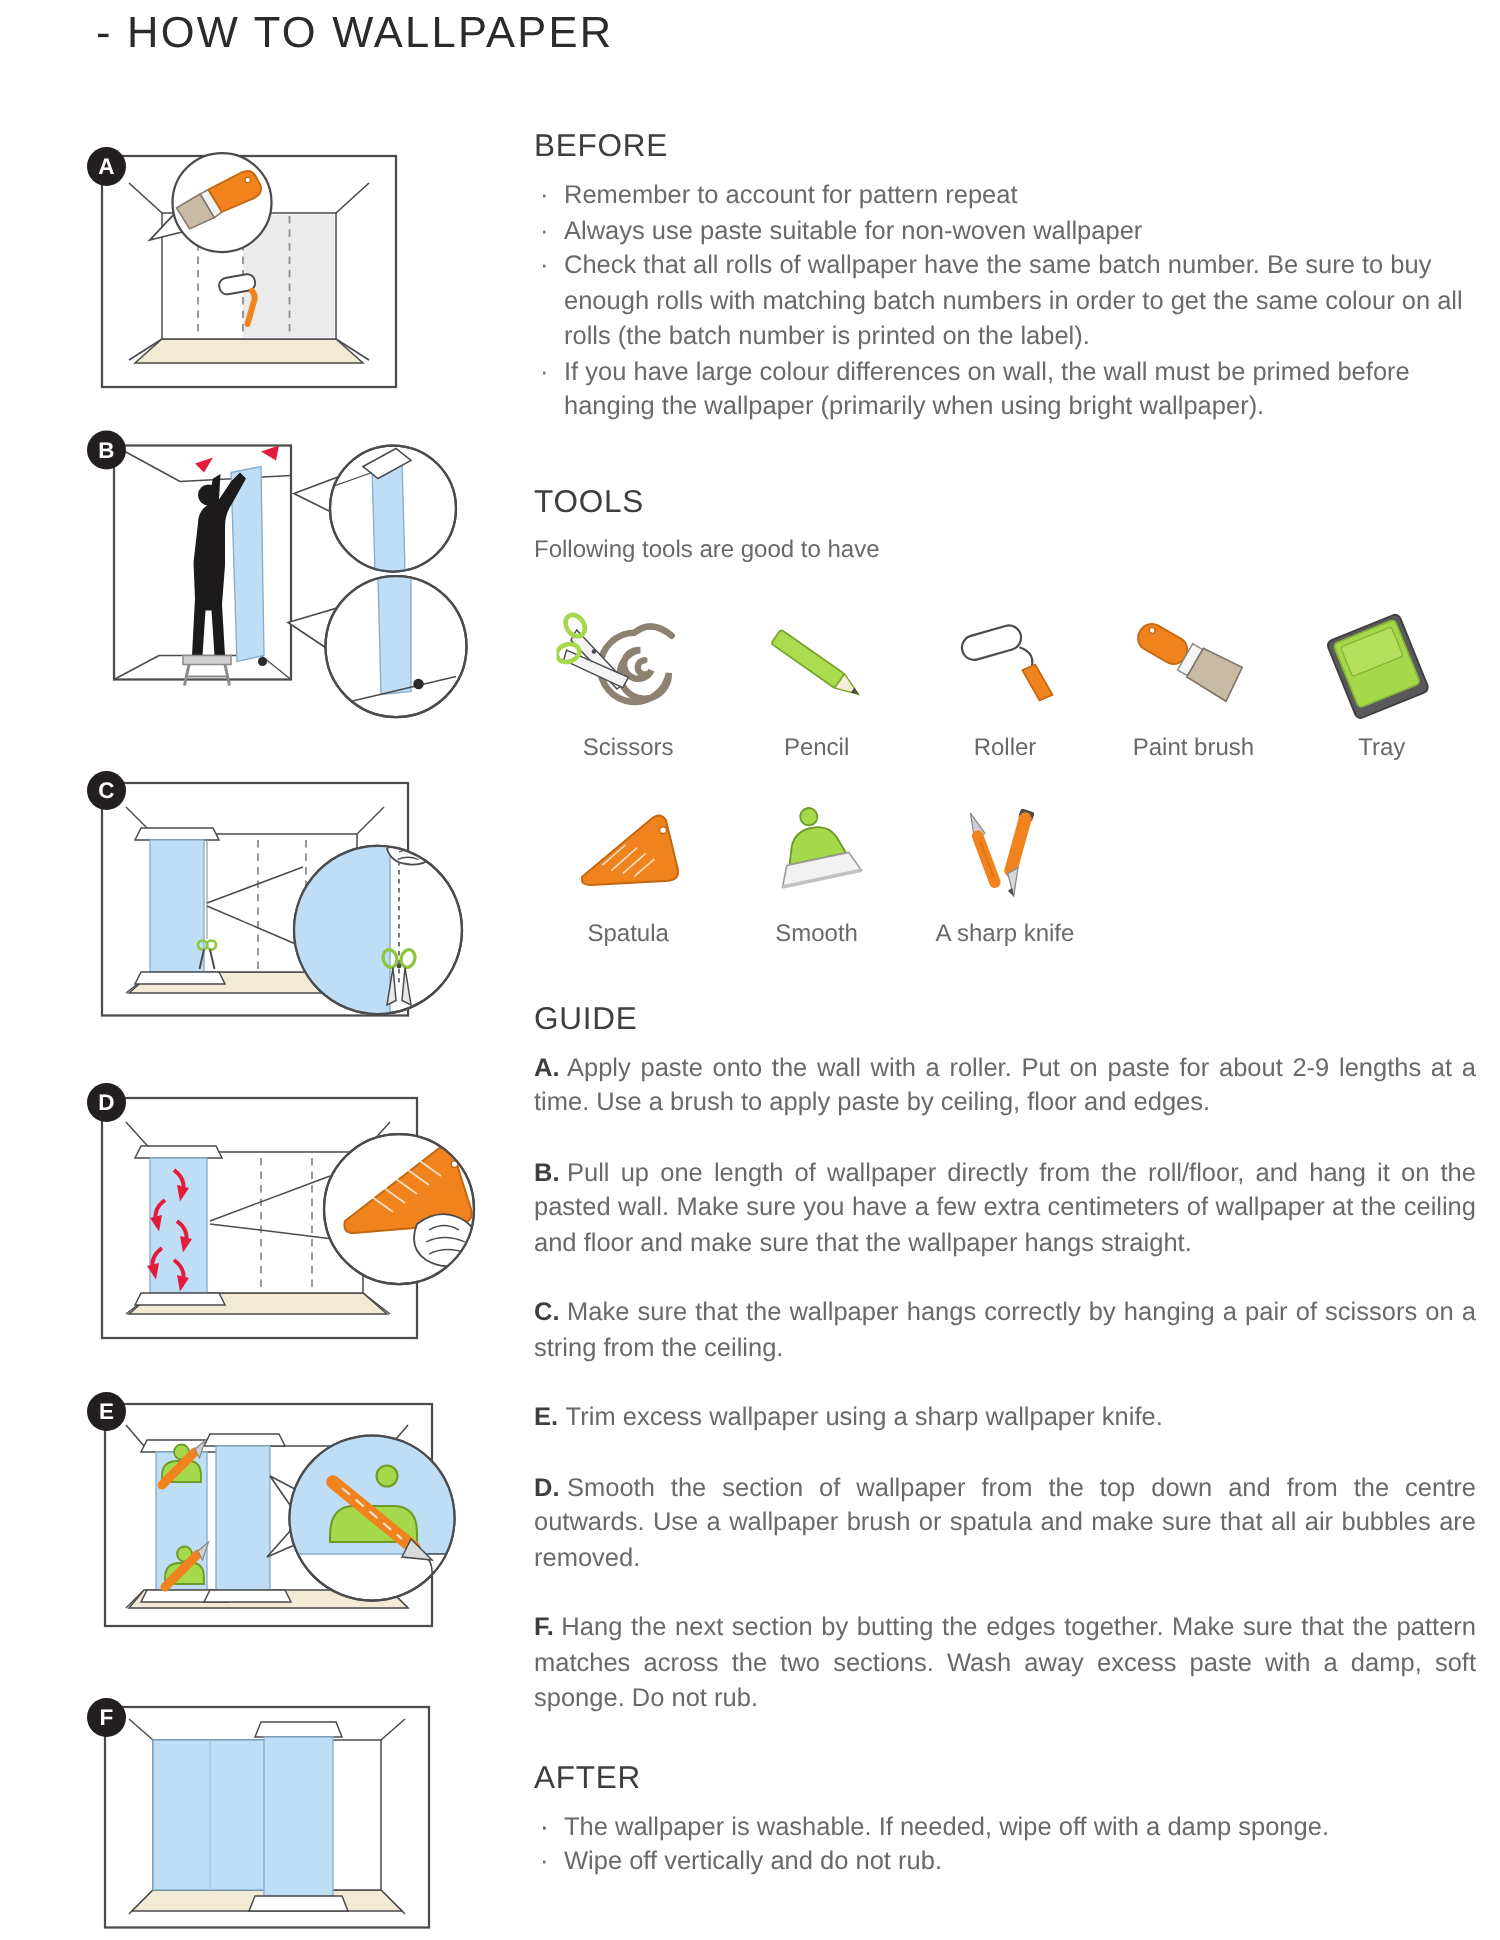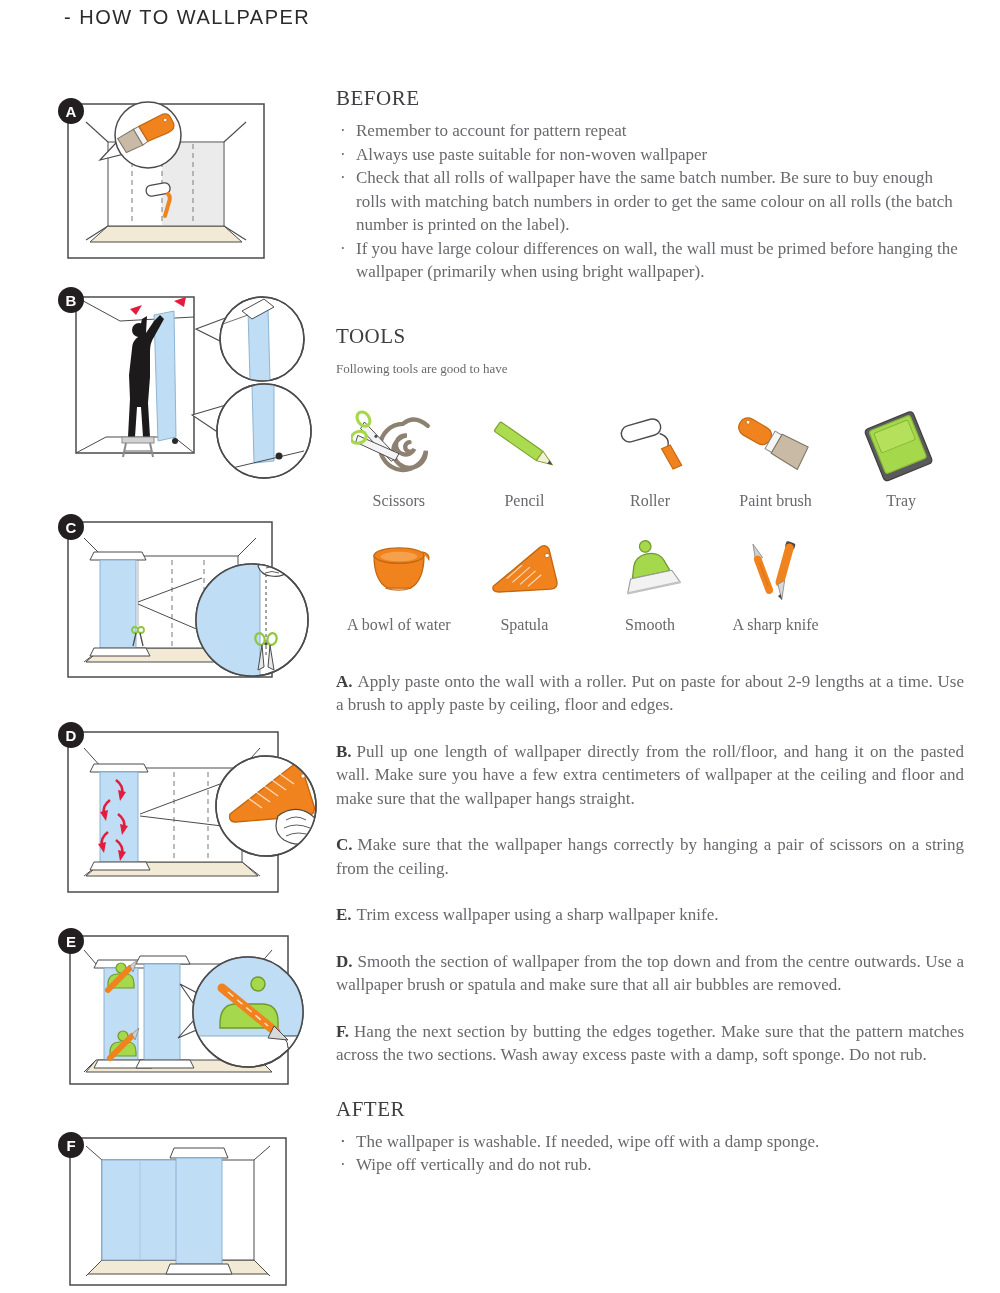--- a/index.html
+++ b/index.html
@@ -1,33 +1,33 @@
 <!DOCTYPE html>
 <html><head>
 <meta charset="utf-8">
 <style>
   html,body{margin:0;padding:0;background:#fff;}
   .page{position:relative;width:1000px;height:1293px;background:#fff;overflow:hidden;
         font-family:"Liberation Sans",sans-serif;color:#68696c;}
-  .title{position:absolute;left:64px;top:6px;font-size:20px;letter-spacing:1.5px;
+  .title{position:absolute;left:64px;top:6px;font-size:29px;letter-spacing:1.5px;
          color:#2b2b2d;font-weight:400;}
   
   .figure{position:absolute;}
   .figure svg{display:block;}
   .badge{position:absolute;left:-4px;top:2px;width:26px;height:26px;border-radius:50%;
          background:#231f20;color:#fff;font-size:15px;font-weight:700;
          display:flex;align-items:center;justify-content:center;z-index:3;}
   
-  .right-col{position:absolute;left:336px;top:86px;width:628px;font-family:Liberation Serif, serif;}
+  .right-col{position:absolute;left:356px;top:86px;width:628px;}
   h2{font-size:21px;font-weight:400;color:#3d3e41;margin:0 0 8px;letter-spacing:0.5px;}
   .bullets{list-style:none;margin:0;padding:0;}
   .bullets li{position:relative;padding-left:20px;font-size:17px;line-height:23.5px;color:#68696c;}
   .bullets .dot{position:absolute;left:4px;}
   .section-tools{margin-top:40px;}
-  .subtitle{font-size:13px;line-height:23px;margin:0;}
+  .subtitle{font-size:16px;line-height:23px;margin:0;}
   .tool-grid{margin-top:24px;display:grid;grid-template-columns:repeat(5,1fr);row-gap:18px;}
   .tool{display:flex;flex-direction:column;align-items:center;}
   .tool-iconbox{height:80px;display:flex;align-items:flex-end;justify-content:center;}
   .tool-label{margin-top:8px;font-size:16px;color:#68696c;text-align:center;}
   .section-guide{margin-top:36px;}
   .step{margin:0 0 23px;font-size:17px;line-height:23.5px;text-align:justify;color:#68696c;}
   .step .step-letter{color:#3d3e41;font-weight:700;margin-right:5px;}
   .section-after{margin-top:30px;}
 </style>
 </head>
@@ -370,32 +370,20 @@
               <g transform="rotate(-22 48 40)">
                 <rect x="20" y="12" width="54" height="58" rx="4" fill="#5a5a5c" stroke="#3f3f41" stroke-width="1.3"></rect>
                 <rect x="24" y="15" width="46" height="48" rx="3" fill="#a6d84b" stroke="#85b637" stroke-width="1.2"></rect>
                 <rect x="28" y="19" width="38" height="22" rx="2" fill="#b4e05c" stroke="#85b637" stroke-width="1"></rect>
               </g>
             </svg>
           </div>
           <div class="tool-label">Tray</div>
         </div>
 
-        <div class="tool">
-          <div class="tool-iconbox">
-            <svg width="96" height="78" viewBox="0 0 100 80">
-              <path d="M74,22 q9,2 7,9" fill="#f0831e" stroke="#c4680f" stroke-width="1.2"></path>
-              <path d="M24,26 Q24,52 38,60 L62,60 Q76,52 76,26 Z" fill="#f0831e" stroke="#c4680f" stroke-width="1.4"></path>
-              <ellipse cx="50" cy="26" rx="26" ry="8" fill="#f0831e" stroke="#c4680f" stroke-width="1.4"></ellipse>
-              <ellipse cx="50" cy="27" rx="19" ry="5" fill="#f6a04c"></ellipse>
-              <path d="M36,60 q14,4 26,0" fill="none" stroke="#c4680f" stroke-width="1.2"></path>
-            </svg>
-          </div>
-          <div class="tool-label">A bowl of water</div>
-        </div>
 
 
         <div class="tool">
           <div class="tool-iconbox">
             <svg width="96" height="78" viewBox="0 0 100 80">
               <path d="M18,58 L66,18 Q72,13 76,19 L84,52 Q86,60 78,61 L24,64 Q16,64 18,58 Z" fill="#f0831e" stroke="#c4680f" stroke-width="1.4"></path>
               <g stroke="#ffffff" stroke-width="1.1" opacity="0.75">
                 <line x1="32" y1="50" x2="48" y2="36"></line>
                   <line x1="38" y1="54" x2="56" y2="38"></line>
                 <line x1="46" y1="56" x2="62" y2="42"></line>
@@ -433,20 +421,21 @@
               <polygon points="55,66 56,72 52,68" fill="#4b4b4d"></polygon>
             </svg>
           </div>
           <div class="tool-label">A sharp knife</div>
         </div>
 
       </div>
     </section>
 
     <section class="section-guide">
+      <h2>GUIDE</h2>
       <p class="step"><strong class="step-letter">A.</strong><span>Apply paste onto the wall with a roller. Put on paste for about 2-9 lengths at a time. Use a brush to apply paste by ceiling, floor and edges.</span></p>
       <p class="step"><strong class="step-letter">B.</strong><span>Pull up one length of wallpaper directly from the roll/floor, and hang it on the pasted wall. Make sure you have a few extra centimeters of wallpaper at the ceiling and floor and make sure that the wallpaper hangs straight.</span></p>
       <p class="step"><strong class="step-letter">C.</strong><span>Make sure that the wallpaper hangs correctly by hanging a pair of scissors on a string from the ceiling.</span></p>
       <p class="step"><strong class="step-letter">E.</strong><span>Trim excess wallpaper using a sharp wallpaper knife.</span></p>
       <p class="step"><strong class="step-letter">D.</strong><span>Smooth the section of wallpaper from the top down and from the centre outwards. Use a wallpaper brush or spatula and make sure that all air bubbles are removed.</span></p>
       <p class="step"><strong class="step-letter">F.</strong><span>Hang the next section by butting the edges together. Make sure that the pattern matches across the two sections. Wash away excess paste with a damp, soft sponge. Do not rub.</span></p>
     </section>
 
     <section class="section-after">
       <h2>AFTER</h2>

